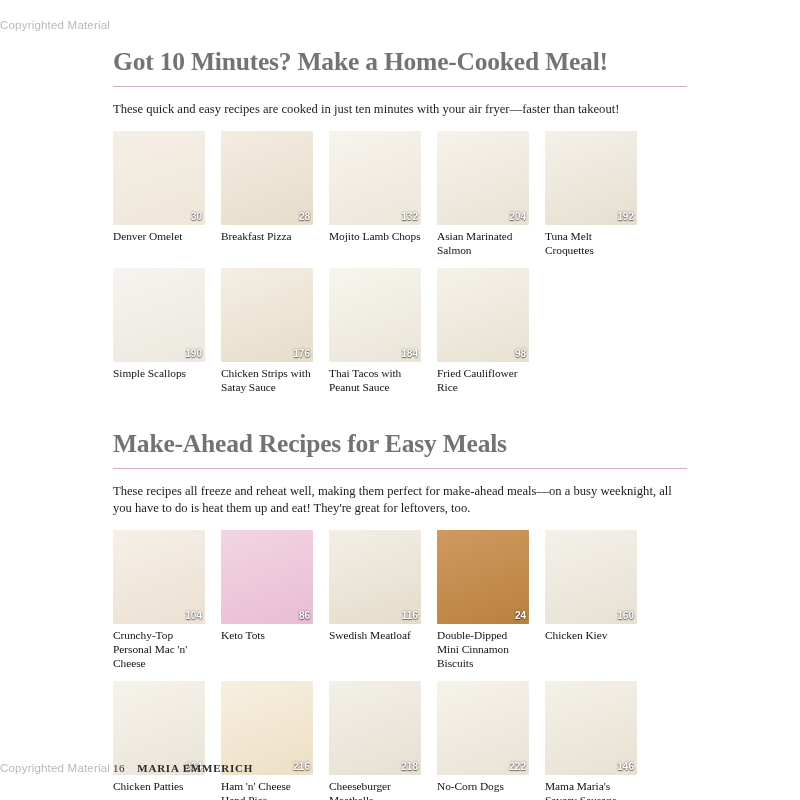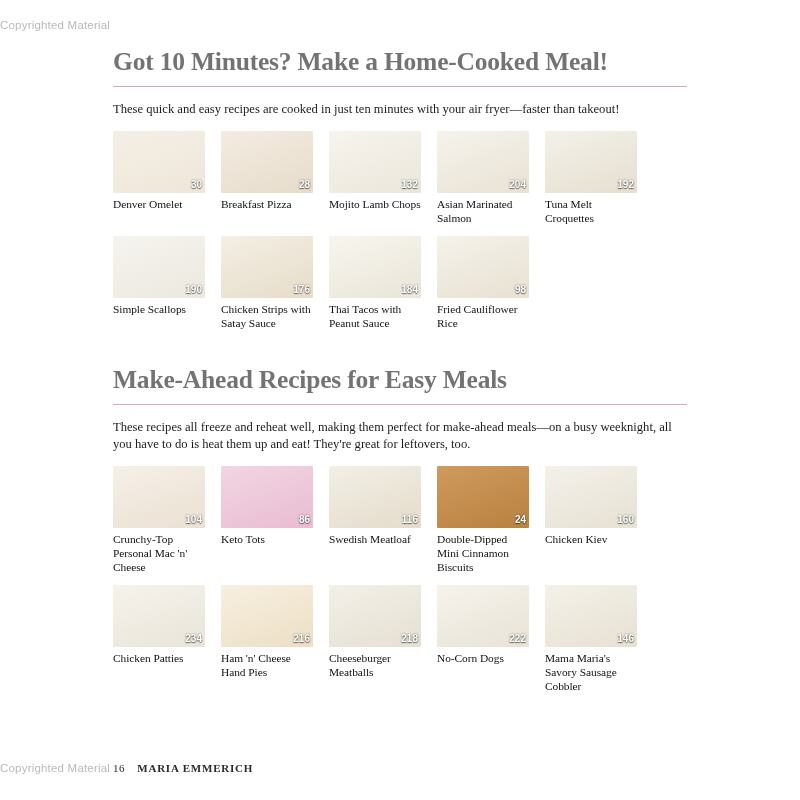--- a/index.html
+++ b/index.html
@@ -63,21 +63,21 @@
   }
   .cell {
     width: 92px;
     margin-right: 16px;
     margin-bottom: 10px;
   }
   .cell:nth-child(5n) { margin-right: 0; }
   .thumb {
     position: relative;
     width: 92px;
-    height: 62px;
+    height: 94px;
     overflow: hidden;
     border-radius: 1px;
   }
   .thumb .art {
     position: absolute;
     inset: 0;
   }
   .pagenum {
     position: absolute;
     right: 0;

